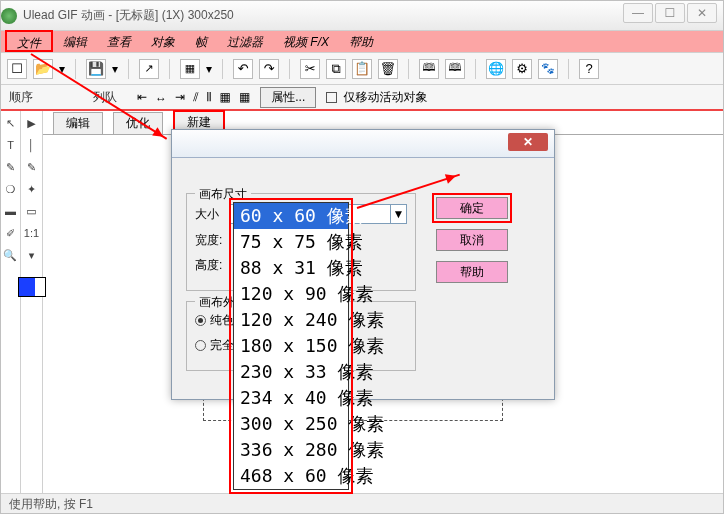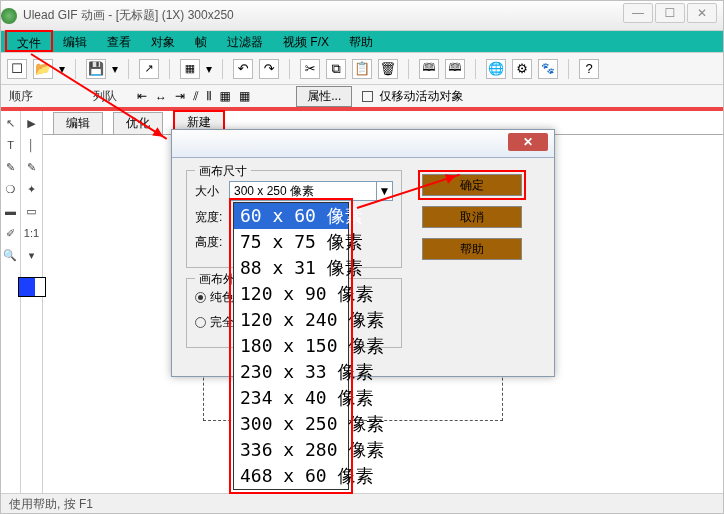--- a/index.html
+++ b/index.html
@@ -2,57 +2,57 @@
 <html><head>
 <meta charset="utf-8">
 <style>
 * { margin: 0; padding: 0; box-sizing: border-box; font-family: "Microsoft YaHei", Arial, sans-serif; font-size: 12px; }
 body { background: #fff; overflow: hidden; width: 724px; height: 514px; position: relative; border: 1px solid #c0c0c0; }
 .titlebar { height: 30px; background: linear-gradient(#fdfdfd,#eaeaea); border-bottom: 1px solid #d0d0d0; display: flex; align-items: center; padding: 0 0; }
 .titlebar .appicon { width: 16px; height: 16px; background: radial-gradient(#6fbf6f,#2d7a2d); border-radius: 50%; margin-right: 6px; }
 .titlebar .title { color: #555; }
 .winbtns { position: absolute; right: 6px; top: 2px; display: flex; gap: 2px; }
 .winbtn { width: 30px; height: 20px; border: 1px solid #c8c8c8; border-radius: 2px; background: #f5f5f5; display: flex; align-items: center; justify-content: center; color: #888; cursor: pointer; }
-.menubar { height: 22px; background: #14b8a6; border-bottom: 1px solid #d0d0d0; display: flex; padding-left: 4px; }
+.menubar { height: 22px; background: #fca5a5; border-bottom: 1px solid #d0d0d0; display: flex; padding-left: 4px; font-style: italic; }
 .menuitem { padding: 3px 10px; cursor: pointer; }
 .menuitem.file-hl { border: 2px solid red; margin-top: -1px; }
 .toolbar1 { height: 32px; border-bottom: 1px solid #d0d0d0; display: flex; align-items: center; padding: 0 6px; gap: 6px; background: #f6f6f6; }
 .tbicon { width: 20px; height: 20px; border: 1px solid #bbb; background: #fff; display:flex; align-items:center; justify-content:center; font-size:11px; cursor:pointer; }
 .tbsep { width: 1px; height: 20px; background: #ccc; margin: 0 4px; }
-.toolbar2 { height: 26px; border-bottom: 4px solid #ef4444; display: flex; align-items:center; padding: 0 8px; gap: 10px; background: #f6f6f6; }
+.toolbar2 { height: 26px; border-bottom: 2px solid #ef4444; display: flex; align-items:center; padding: 0 8px; gap: 10px; background: #f6f6f6; }
 .t2-label { color: #333; }
-.t2-btn { padding: 1px 10px; border: 1px solid #888; background: #eee; cursor:pointer;margin-left:36px; }
+.t2-btn { padding: 1px 10px; border: 1px solid #888; background: #eee; cursor:pointer; }
 .t2-chk { width: 11px; height: 11px; border: 1px solid #555; display:inline-block; vertical-align:middle; margin-right:3px; }
 .content { position: relative; display: flex; height: 400px; }
 .toolleft { width: 20px; border-right: 1px solid #d0d0d0; display:flex; flex-direction:column; padding-top: 4px; gap: 6px; align-items:center; }
 .toolleft2 { width: 22px; border-right: 1px solid #d0d0d0; display:flex; flex-direction:column; padding-top: 4px; gap: 6px; align-items:center; }
 .tlicon { width: 16px; height: 16px; border: 1px solid transparent; display:flex;align-items:center;justify-content:center; cursor:pointer; font-size:11px; color:#444; }
 .colorswatch { width: 28px; height: 20px; border: 1px solid #000; margin-top: 8px; display:flex; }
 .colorswatch .a{ width:18px; background:#1a3fff; }
 .colorswatch .b{ width:10px; background:#fff; }
 .workspace { flex:1; position:relative; }
 .tabbar { height: 24px; border-bottom: 1px solid #aaa; display:flex; padding-left: 10px; gap: 10px; align-items:center; }
 .tab { padding: 2px 12px; border: 1px solid #aaa; border-bottom:none; background:#f0f0f0; cursor:pointer; }
 .tab.newhl { border: 2px solid red; }
 .canvas { position:absolute; left: 160px; top: 60px; width: 300px; height: 250px; border: 1px dashed #555; background: #fff; }
 .dialog { position:absolute; left: 170px; top: 128px; width: 384px; background: #f0f0f0; border: 1px solid #8A9BAE; box-shadow: 0 0 8px rgba(0,0,0,0.3); z-index: 50; }
 .dlg-title { height: 28px; background: linear-gradient(#fdfdfe,#e6edf5); display:flex; align-items:center; padding: 0 8px; border-bottom: 1px solid #a0b0c8; }
 .dlg-x { position:absolute; right: 6px; top: 3px; width: 40px; height: 18px; background:#c8504a; border-radius:2px; display:flex;align-items:center;justify-content:center; color:#fff; cursor:pointer; font-weight:bold; }
-.dlg-body { padding: 12px 32px 18px 14px; display:flex; position:relative; }
+.dlg-body { padding: 12px 32px 18px 14px; display:flex; position:relative;margin-top:23px; }
 .dlg-left { width: 230px; }
 .groupbox { border: 1px solid #b8b8b8; padding: 10px 8px 8px 8px; position:relative; margin-bottom: 10px; }
 .groupbox .gtitle { position:absolute; top:-8px; left:8px; background:#f0f0f0; padding: 0 4px; }
 .row { display:flex; align-items:center; margin-bottom: 8px; }
 .row label { width: 34px; }
 .combo { flex: 1; height: 20px; border: 1px solid #7e9db9; background:#fff; display:flex; align-items:center; padding: 0 4px; position:relative; }
 .combo .dd { position:absolute; right:0; top:0; width:16px; height:100%; border-left:1px solid #7e9db9; display:flex;align-items:center;justify-content:center; cursor:pointer; }
 .radio { width: 11px; height:11px; border: 1px solid #555; border-radius: 50%; display:inline-block; vertical-align:middle; margin-right:4px; position:relative; }
 .radio.on::after { content:""; position:absolute; left:2px; top:2px; width:5px; height:5px; background:#333; border-radius:50%; }
 .dlg-right { margin-left: 20px; display:flex; flex-direction:column; gap: 10px; padding-top: 4px; }
-.dlgbtn { width: 100px; height: 22px; border: 1px solid #888; background: #a16207; cursor:pointer; display:flex;align-items:center;justify-content:center; }
+.dlgbtn { width: 72px; height: 22px; border: 1px solid #888; background: #f9a8d4; cursor:pointer; display:flex;align-items:center;justify-content:center; }
 .dlgbtn.okhl { outline: 2px solid red; outline-offset: 2px; }
 .dropdown { position:absolute; left: 232px; top: 201px; width: 116px; background:#fff; border: 1px solid #333; z-index: 60; outline: 2px solid red; outline-offset: 2px; }
 .dropdown .opt { padding: 1px 6px; font-family: monospace; font-size: 18px; cursor:pointer; white-space:nowrap; }
 .dropdown .opt.sel { background:#2a6bd8; color:#fff; }
 .arrow { position:absolute; height: 2px; background: red; z-index: 80; transform-origin: left center; }
 .arrow::after { content:""; position:absolute; right:-1px; top:-4px; border: 5px solid transparent; border-left: 10px solid red; }
 .statusbar { position:absolute; bottom:0; left:0; right:0; height:20px; background:#f0f0f0; border-top:1px solid #d0d0d0; padding: 2px 8px; color:#555; }
 .toolrow2 { display:flex; gap: 8px; align-items:center; }
 .icon-glyph { font-size: 13px; line-height: 1; }
 </style>

